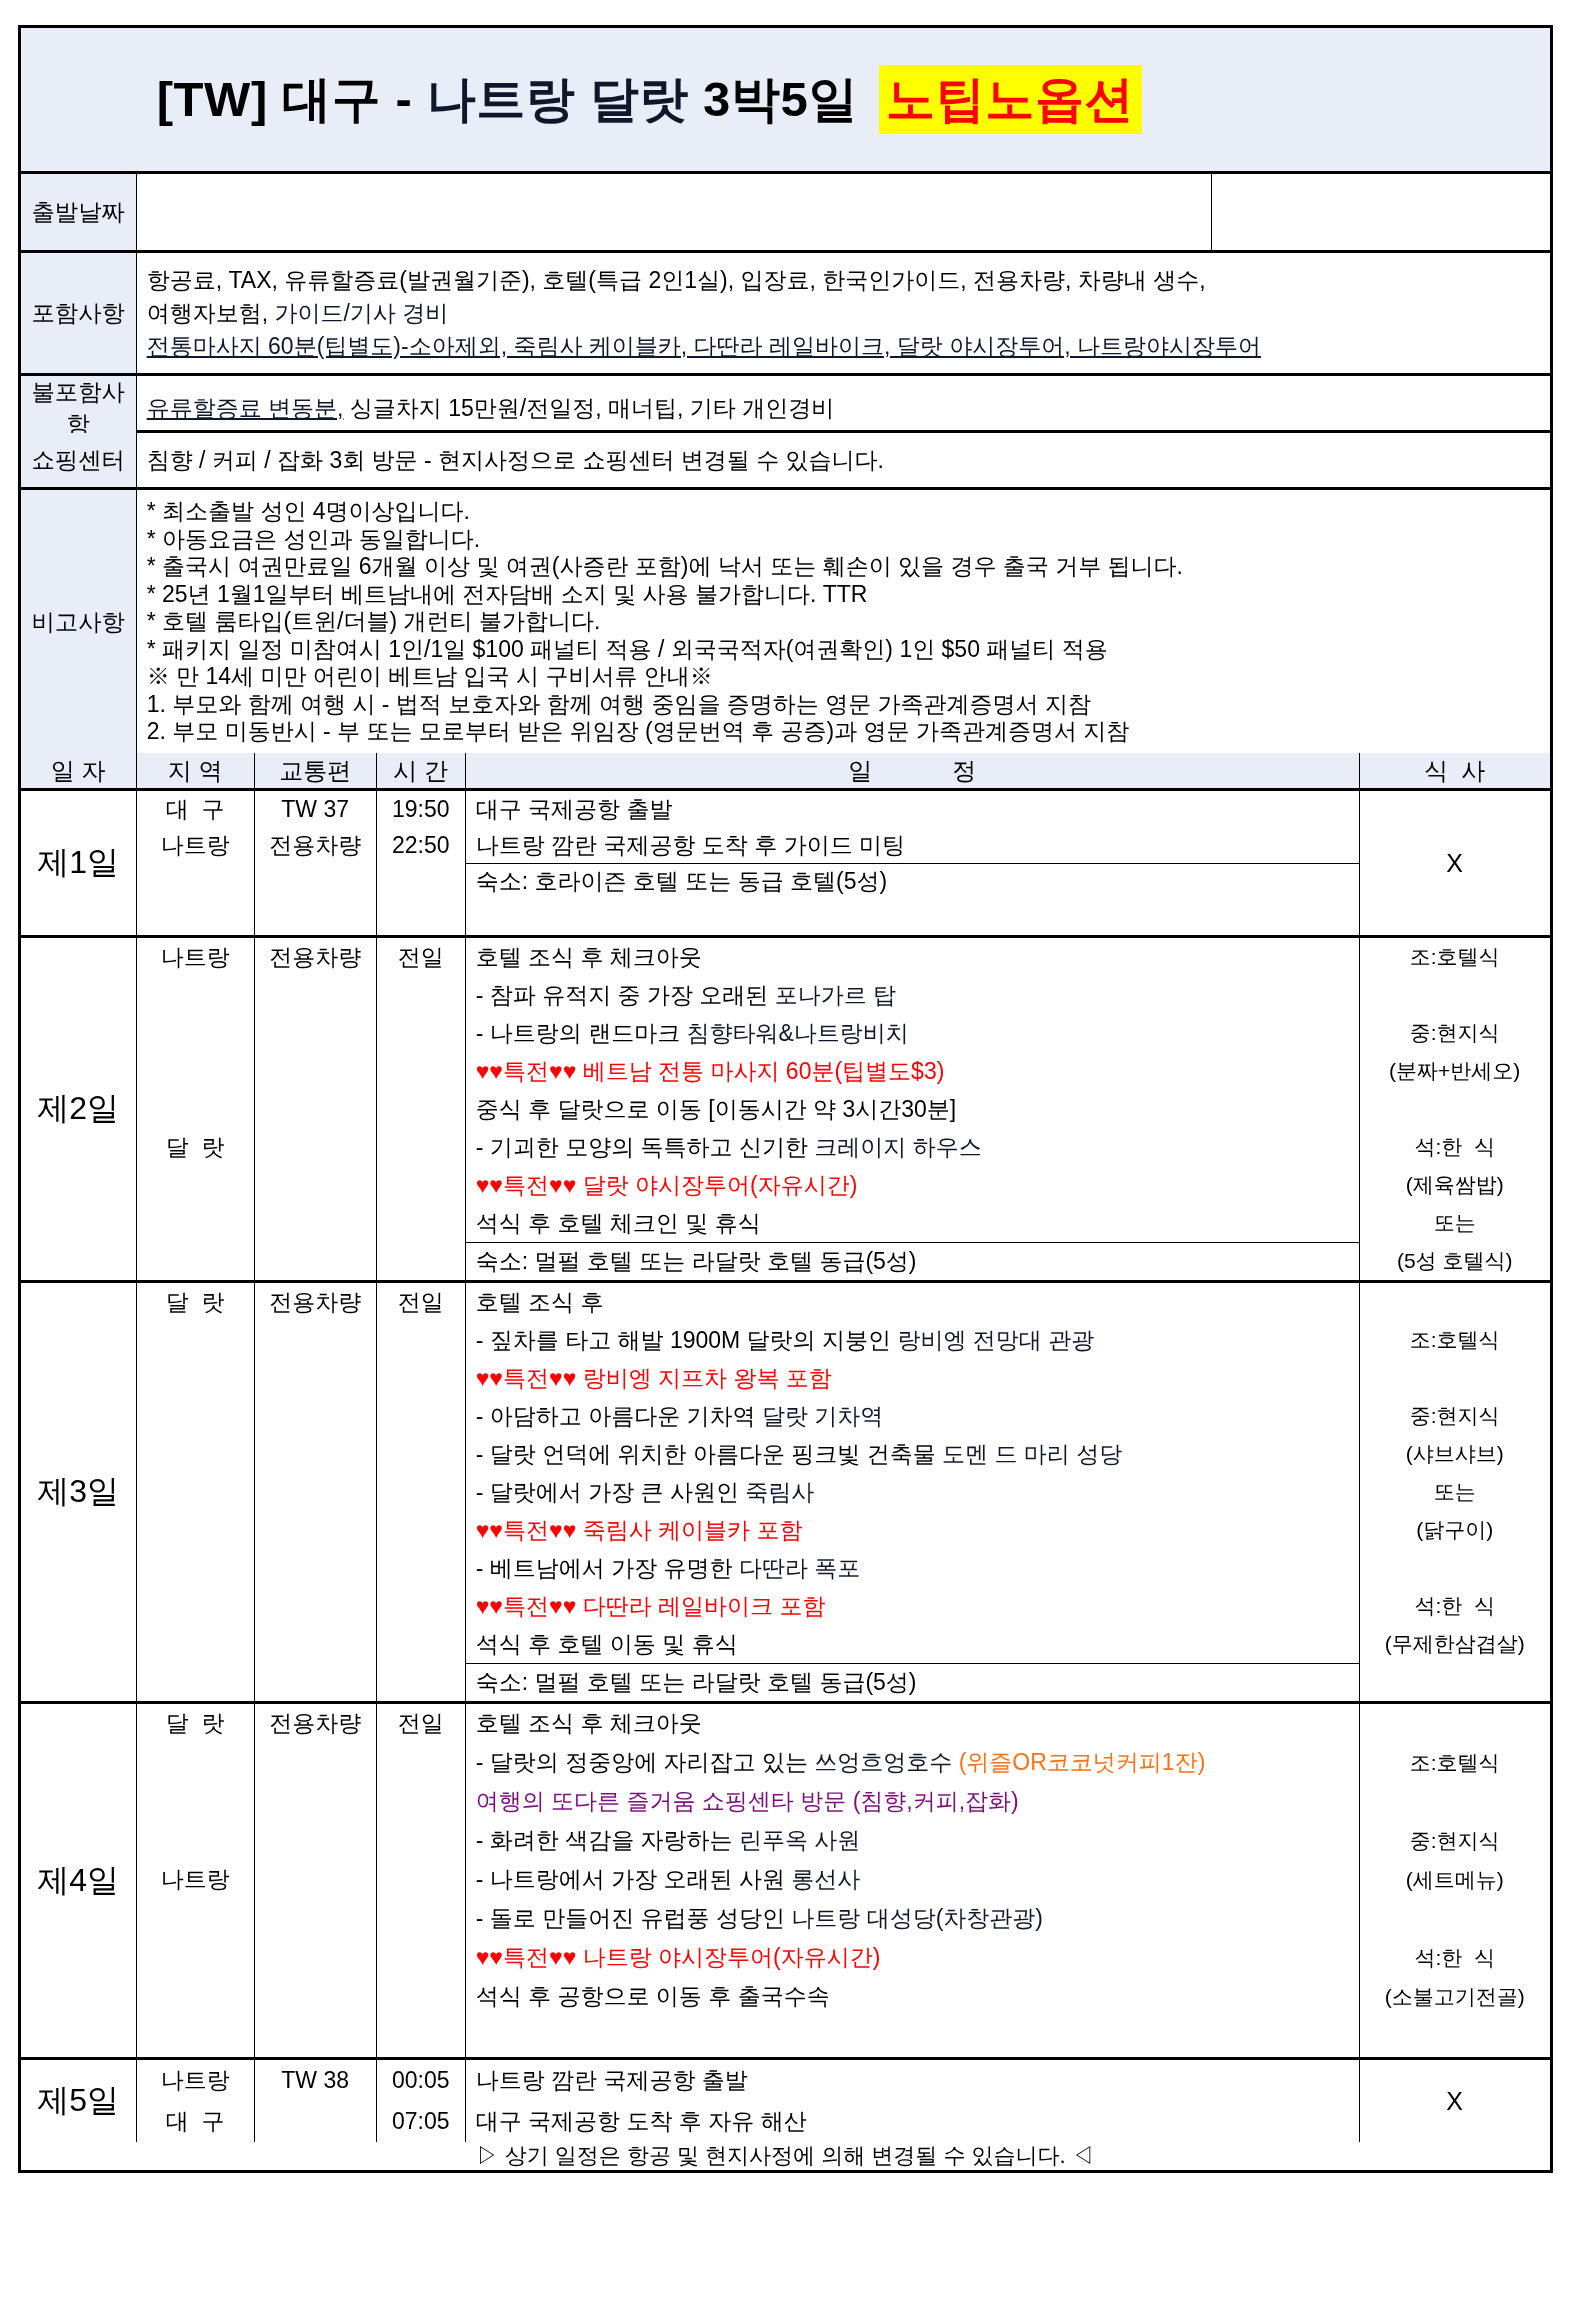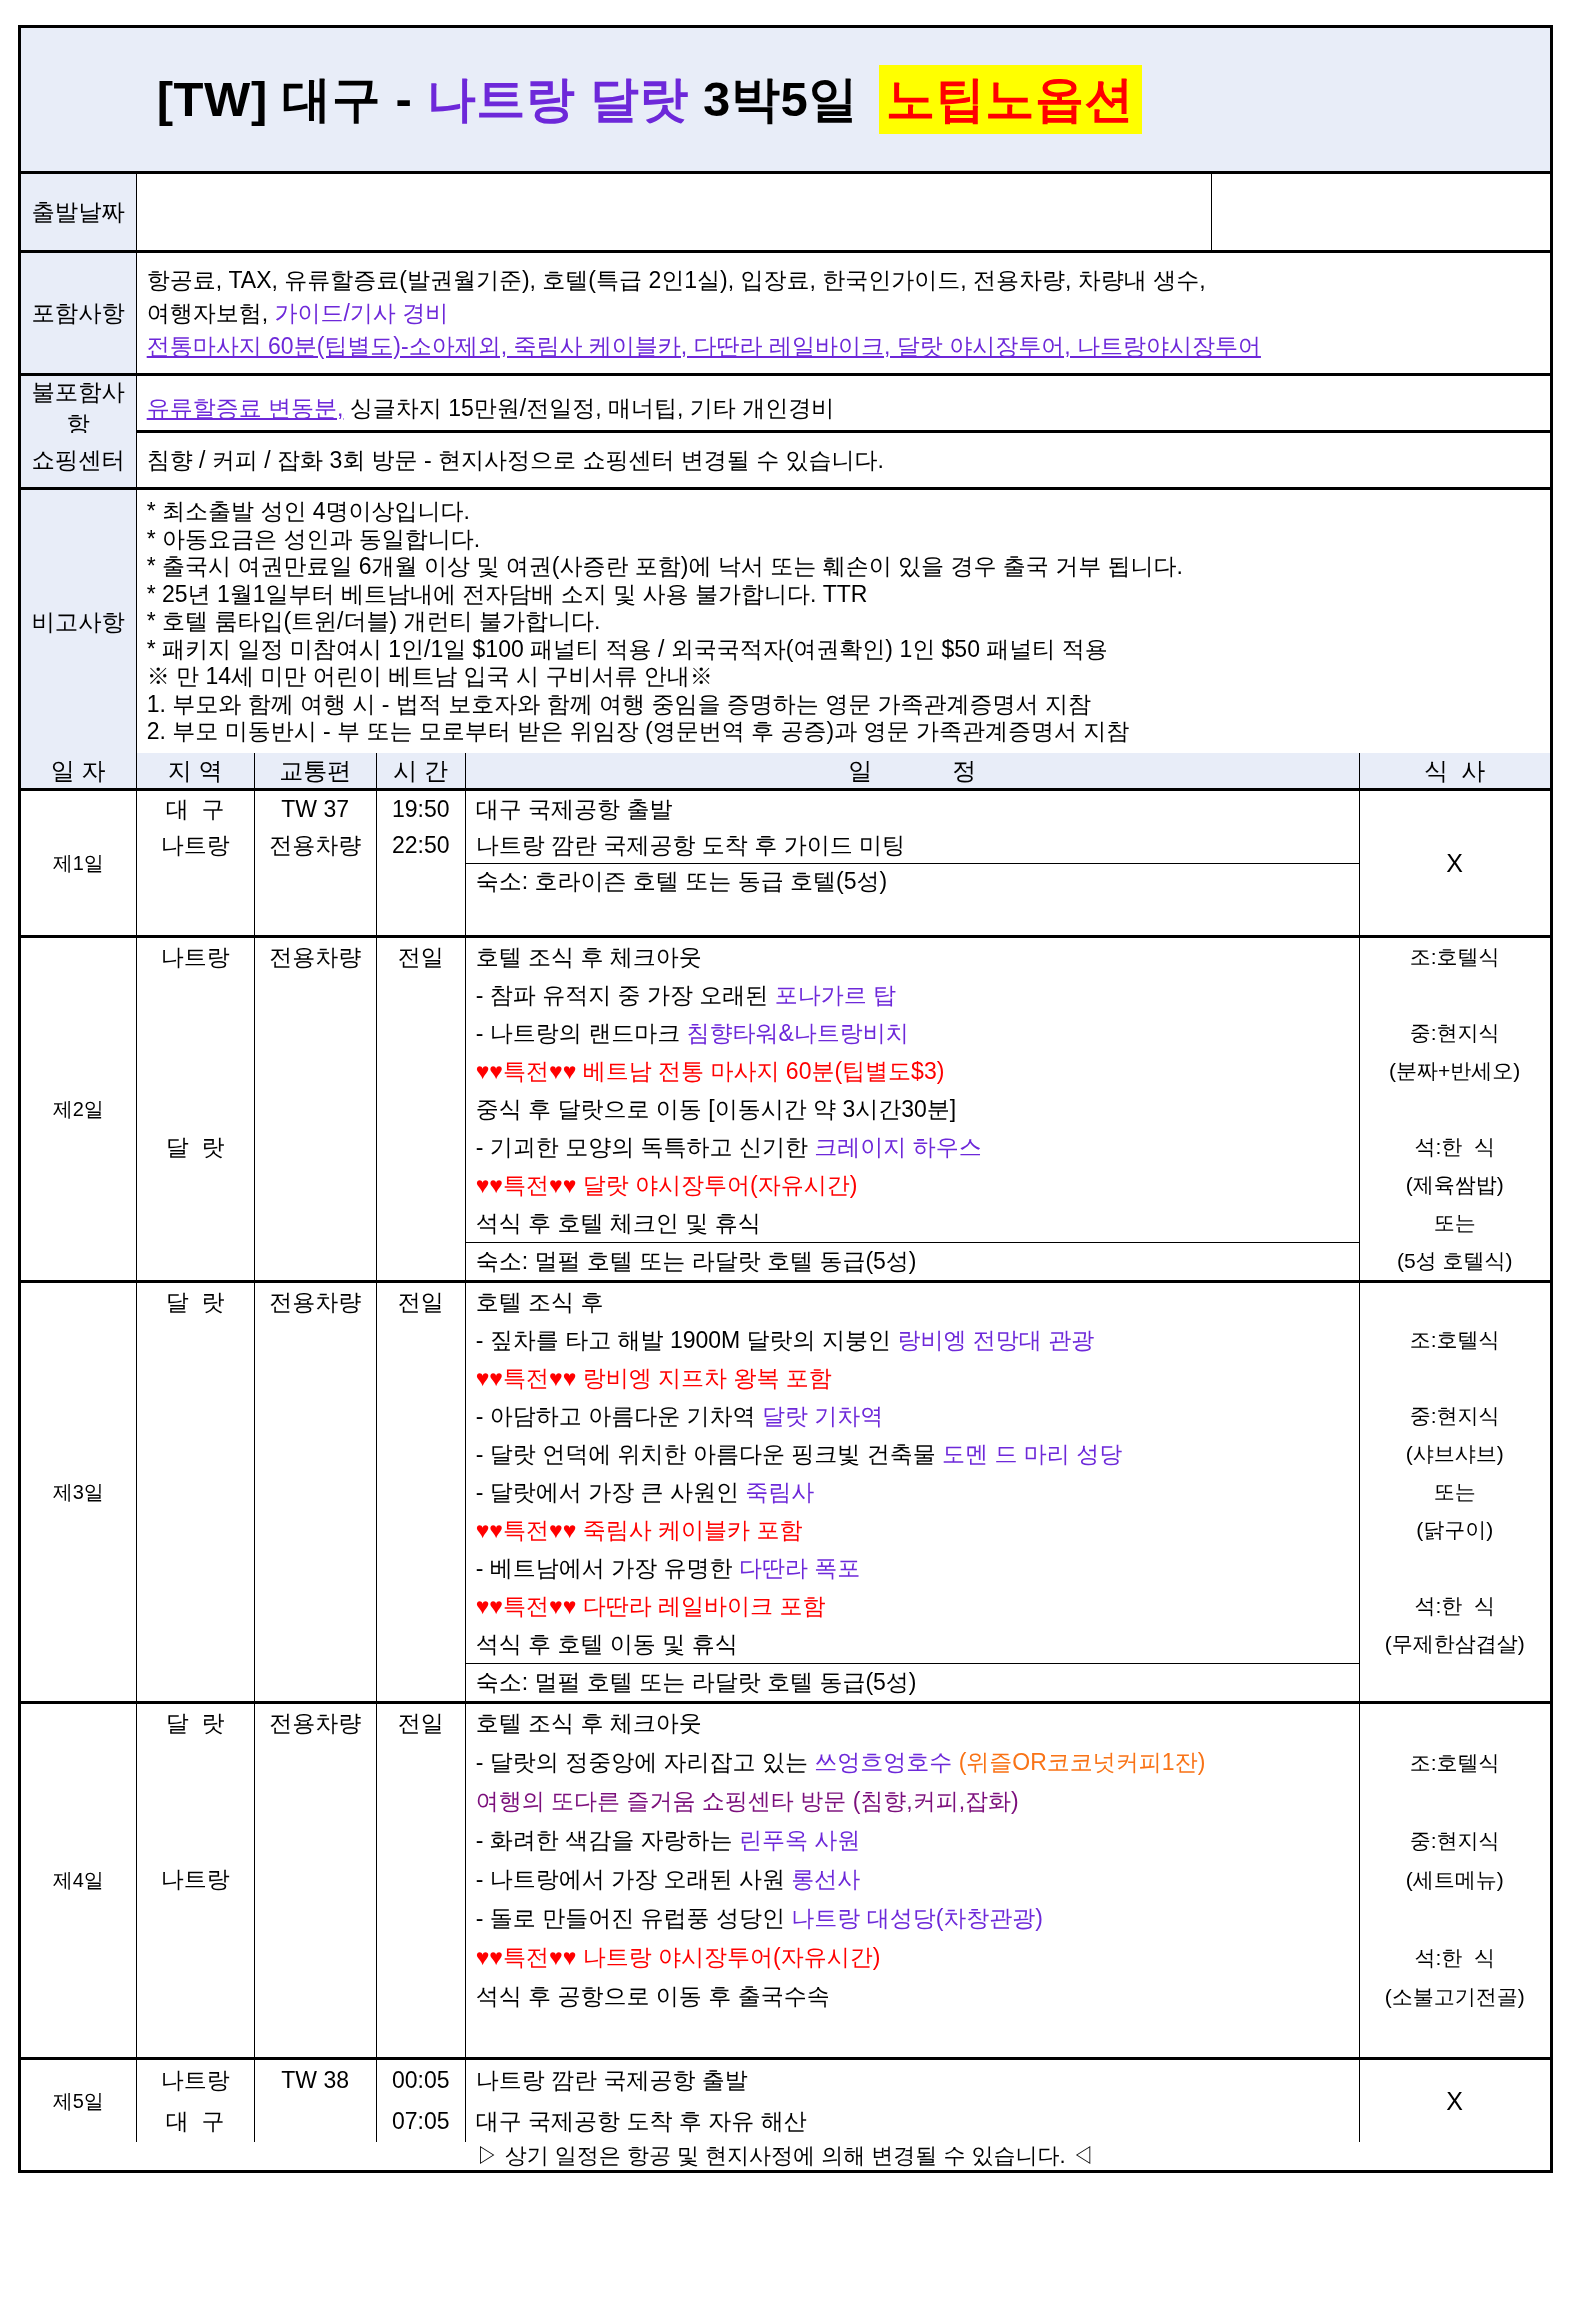--- a/index.html
+++ b/index.html
@@ -15,30 +15,30 @@
               font-size:23.4px;text-align:center;}
   .content-cell{display:flex;flex-direction:column;justify-content:space-evenly;padding:7px 10px;font-size:23px;line-height:1.15;}
   .split-wrap{display:grid;grid-template-columns:1074px 1fr;padding:0;}
   .split-wrap .sub{border-left:0;}
   .split-wrap .sub+.sub{border-left:1.9px solid #000;}
   .sched-grid{display:grid;grid-template-columns:116px 118px 122px 89px 894px 1fr;}
   .cell{border-right:1.9px solid #000;}
   .cell:last-child{border-right:none;}
   .hdr-cell{height:35px;background:#E8EDF8;display:flex;align-items:center;justify-content:center;
             font-size:24px;white-space:pre;}
-  .day-cell{display:flex;align-items:center;justify-content:center;font-size:20px;white-space:pre;}
+  .day-cell{display:flex;align-items:center;justify-content:center;font-size:32px;white-space:pre;}
   .col{display:flex;flex-direction:column;}
   .slot{flex:none;display:flex;align-items:center;justify-content:center;white-space:pre;box-sizing:border-box;
         font-size:23px;}
   .slot.sched{justify-content:flex-start;padding-left:10px;font-size:23px;}
   .slot.meal{font-size:21px;}
   .slot.lodging{border-top:1.9px solid #000;}
   .meal-center{display:flex;align-items:center;justify-content:center;font-size:25px;height:100%;}
   .footer-row{height:29px;display:flex;align-items:center;justify-content:center;font-size:22px;}
-  .c-blue{color:#6d28d9;}
+  .c-blue{color:#0f172a;}
   .c-red{color:#FF0000;}
   .c-orange{color:#F97316;}
   .c-purple{color:#7B0E7B;}
   .u{text-decoration:underline;}
 </style>
 </head>
 <body>
 
 <div class="doc">
   <div class="row title-row" id="title-row"><span>[TW] 대구 - </span><span class="c-blue">나트랑 달랏</span><span> 3박5일 </span><span class="c-red badge">노팁노옵션</span></div>

